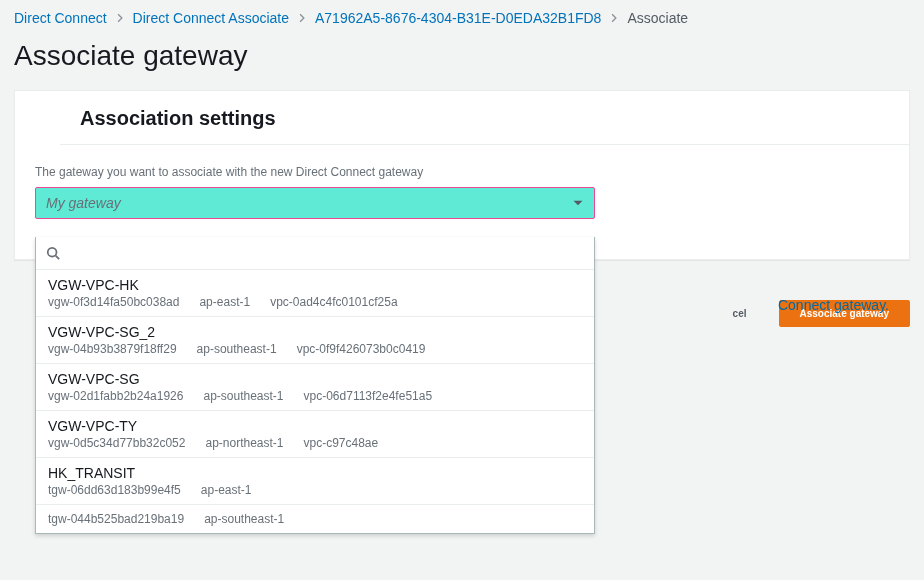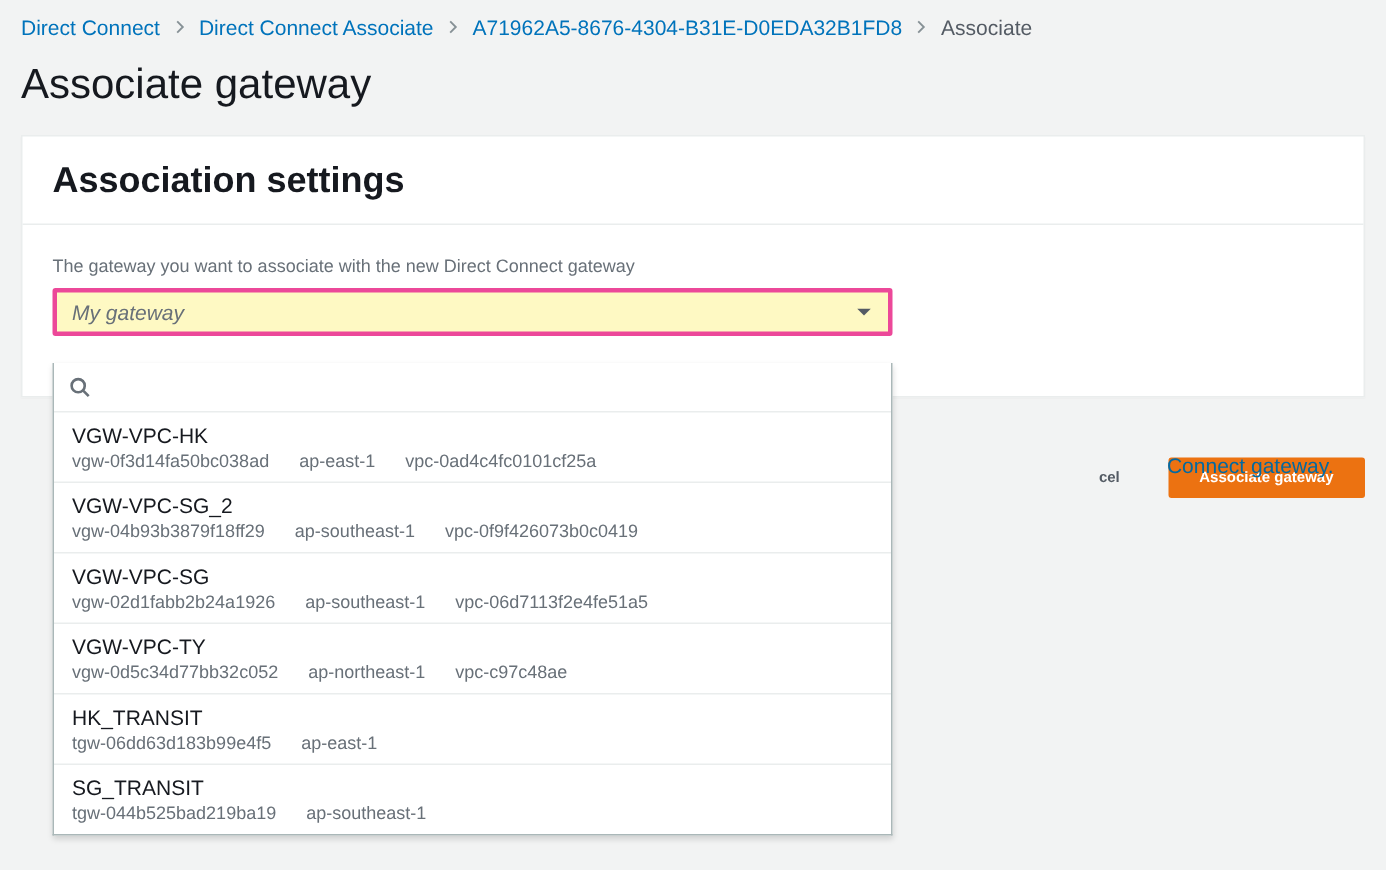--- a/index.html
+++ b/index.html
@@ -36,49 +36,50 @@
   }
   .panel {
     background: #fff;
     border: 1px solid #eaeded;
     box-shadow: 0 1px 1px rgba(0,0,0,0.05);
     position: relative;
   }
   .panel-header {
     padding: 16px 20px 14px 20px;
     border-bottom: 1px solid #eaeded;
-    font-size: 24px;
+    font-size: 20px;
     font-weight: 700;
     color: #16191f;
+    margin-left: 45px;
   }
   .panel-body {
     padding: 18px 20px 40px 20px;
     position: relative;
   }
   .field-label {
     font-size: 14px;
     color: #16191f;
     font-weight: 400;
   }
   .field-help {
     font-size: 12px;
     color: #687078;
     margin-top: 2px;
     margin-bottom: 8px;
   }
   .select-box {
     width: 560px;
-    border: 3px solid #ec4899;
+    border: 1px solid #ec4899;
     border-radius: 2px;
     height: 32px;
     display: flex;
     align-items: center;
     padding: 0 10px;
     cursor: pointer;
-    background: #fef9c3;
+    background: #5eead4;
     justify-content: space-between;
   }
   .select-placeholder {
     color: #687078;
     font-style: italic;
   }
   .caret {
     color: #545b64;
     display: inline-flex;
   }
@@ -256,21 +257,20 @@
               </div>
             </div>
             <div class="option">
               <div class="option-title">HK_TRANSIT</div>
               <div class="option-sub">
                 <span>tgw-06dd63d183b99e4f5</span>
                 <span>ap-east-1</span>
               </div>
             </div>
             <div class="option">
-              <div class="option-title">SG_TRANSIT</div>
               <div class="option-sub">
                 <span>tgw-044b525bad219ba19</span>
                 <span>ap-southeast-1</span>
               </div>
             </div>
           </div>
       </div>
 
     </div>
   </div>

